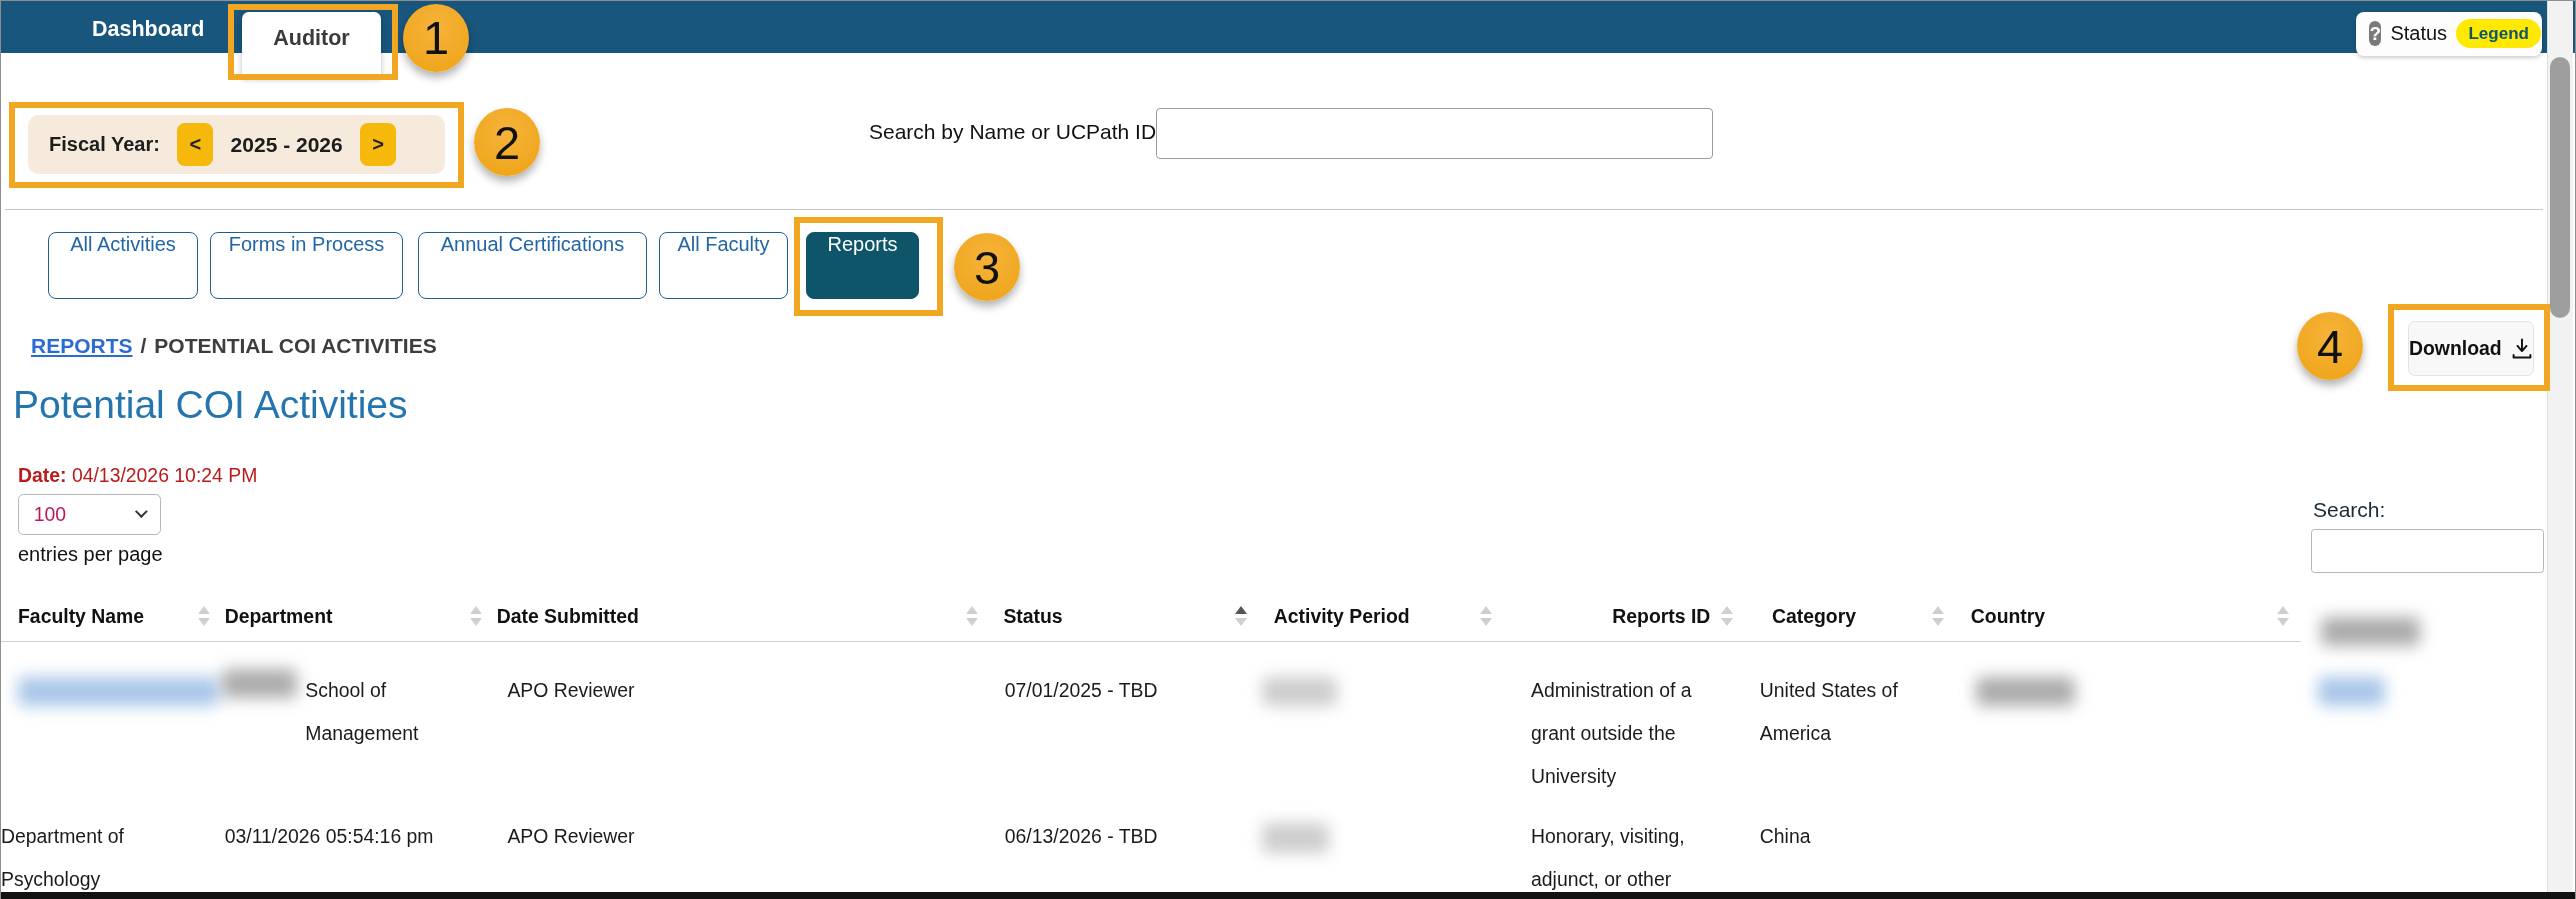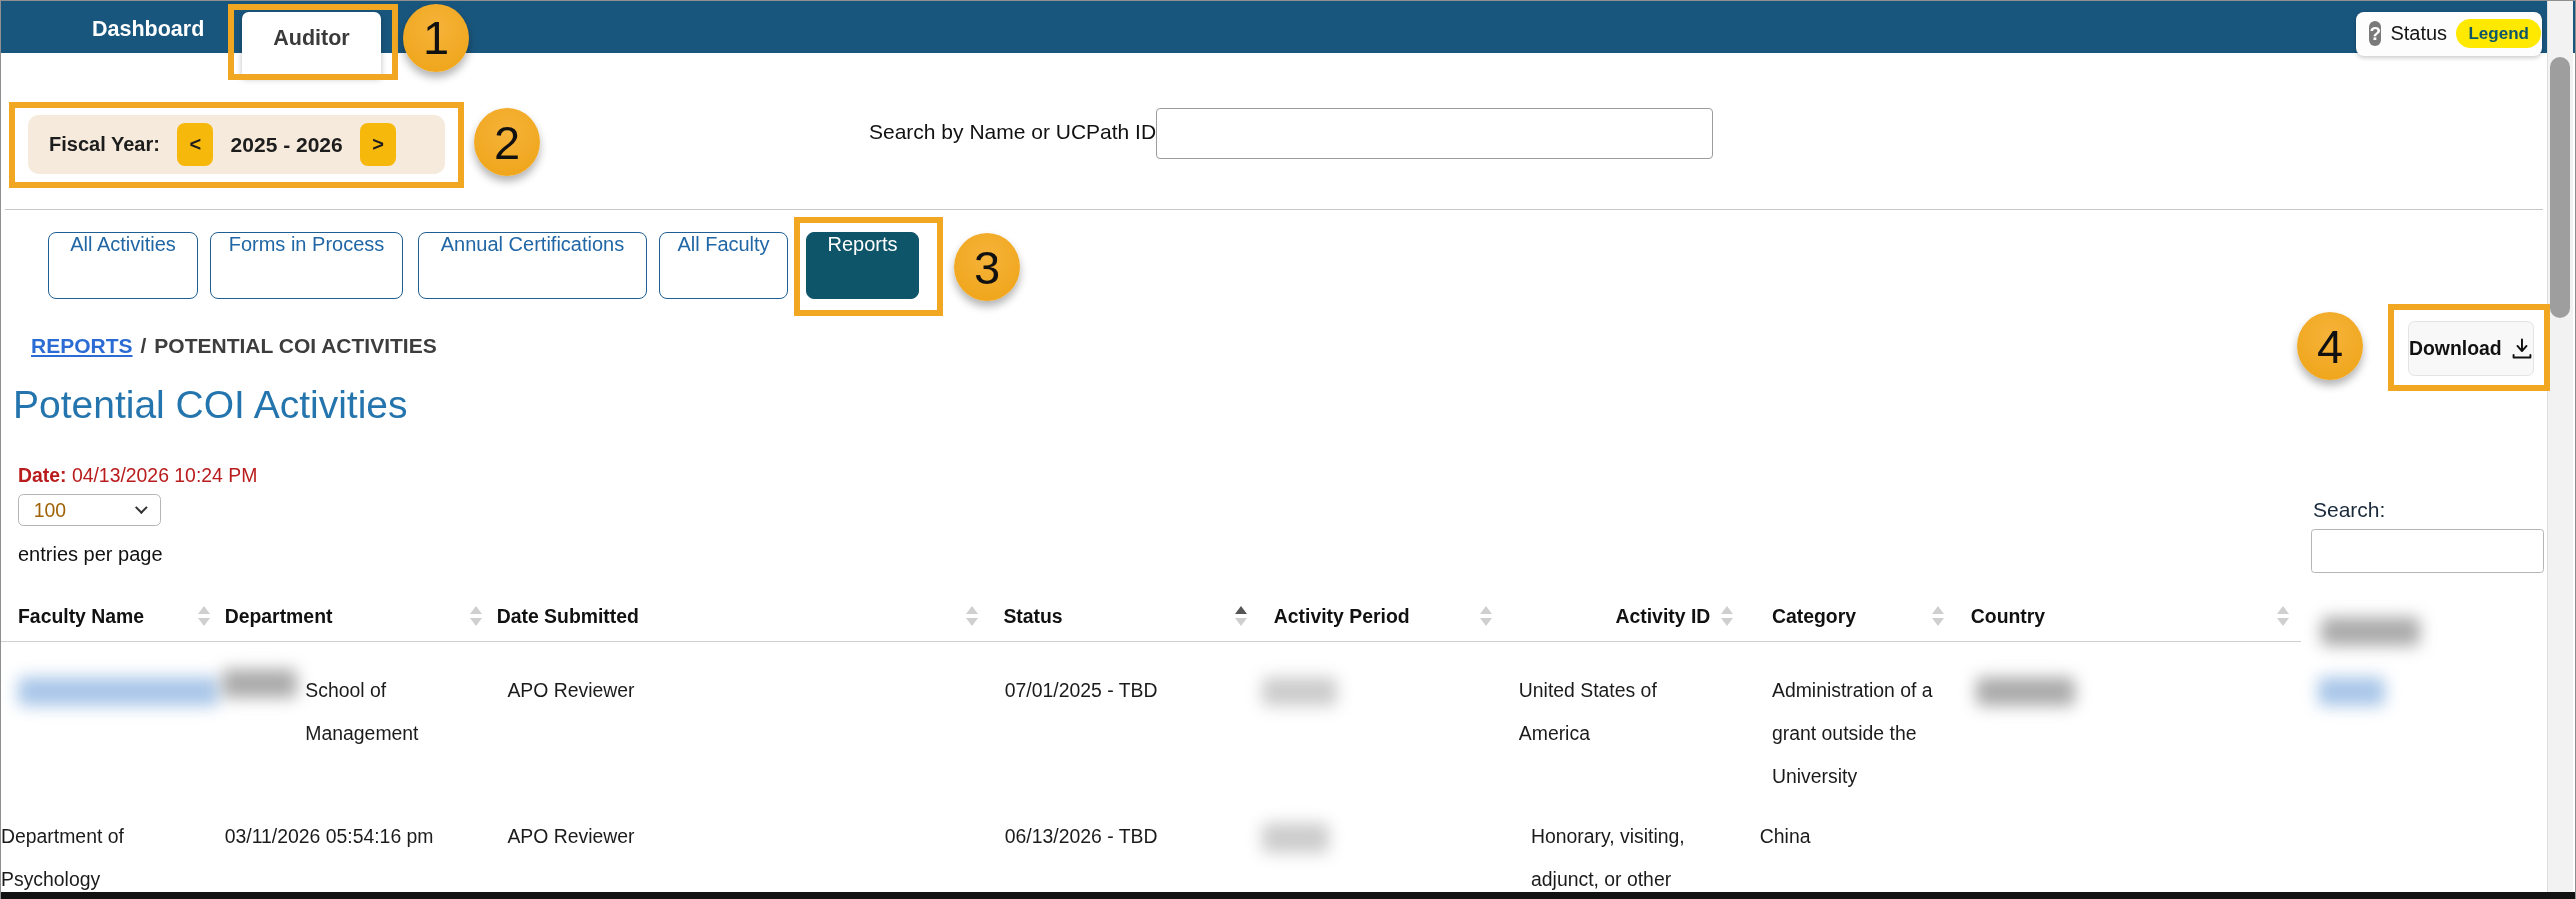--- a/index.html
+++ b/index.html
@@ -56,22 +56,22 @@
   .crumb-link{color:#2b6bd4;text-decoration:underline;cursor:pointer;}
   .dl-btn{position:absolute;left:2407px;top:320px;width:126px;height:55px;background:#f8f8f8;border:0.7px solid #e3e3e3;
     border-radius:6.7px;display:flex;align-items:center;justify-content:center;gap:9.4px;font-size:19.4px;font-weight:bold;
     color:#111;cursor:pointer;}
 
   .page-title{position:absolute;left:12px;top:382px;font-size:39px;color:#2474ad;}
   .date-line{position:absolute;left:17px;top:463px;font-size:19.4px;color:#b91c1c;}
   .date-line b{font-weight:bold;}
 
   
-  .size-select{position:absolute;left:17px;top:493px;width:143px;height:32px;border:0.7px solid #b5b5b5;border-radius:5.4px;
-    background:#fff;display:flex;align-items:center;justify-content:space-between;padding:0 14.8px;font-size:19.4px;color:#a16207;cursor:pointer;}
+  .size-select{position:absolute;left:17px;top:493px;width:143px;height:41px;border:0.7px solid #b5b5b5;border-radius:5.4px;
+    background:#fff;display:flex;align-items:center;justify-content:space-between;padding:0 14.8px;font-size:19.4px;color:#be185d;cursor:pointer;}
   .chev{width:8.7px;height:8.7px;border:solid #333;border-width:0 2px 2px 0;transform:rotate(45deg);margin-top:-5.4px;}
   .entries-label{position:absolute;left:17px;top:542px;font-size:20px;color:#111;}
   .tbl-search-label{position:absolute;left:2312px;top:497px;font-size:21px;color:#1a2a3a;}
   .tbl-search-input{position:absolute;left:2310px;top:528px;width:233px;height:44px;border:0.7px solid #b5b5b5;
     border-radius:3.4px;background:#fff;font-size:19.4px;padding:0 9.4px;}
 
   
   .grid{position:absolute;left:0;top:590px;width:2538px;display:grid;
     grid-template-columns:221px 272px 496px 269px 245px 241px 211px 345px 239px;}
   .hcell{height:51px;border-bottom:1.3px solid #cfcfcf;display:flex;align-items:center;justify-content:space-between;
@@ -211,21 +211,21 @@
         </span>
     </div>
     <div class="hcell pl22">
       <span>Activity Period</span>
       <span class="sort">
           <i class="up"></i>
           <i class="down"></i>
         </span>
     </div>
     <div class="hcell right">
-      <span>Activity ID</span>
+      <span>Reports ID</span>
       <span class="sort">
           <i class="up"></i>
           <i class="down"></i>
         </span>
     </div>
     <div class="hcell pl40">
       <span>Category</span>
       <span class="sort">
           <i class="up"></i>
           <i class="down"></i>
@@ -243,22 +243,22 @@
     <div class="cell pl25 r1"><span class="blur blue fac-link" style="width:201px;"></span></div>
     <div class="cell r1">
       <div class="dept-wrap">
           <span class="blur gray" style="width:87px;"></span>
         <span>School of Management</span>
         </div>
     </div>
     <div class="cell pl20 status r1">APO Reviewer</div>
     <div class="cell pl22 r1">07/01/2025 - TBD</div>
     <div class="cell pl4 r1"><span class="blur gray" style="width:75px;opacity:.45;"></span></div>
+    <div class="cell pl40 r1">Administration of a grant outside the University</div>
     <div class="cell pl22 r1">United States of America</div>
-    <div class="cell pl40 r1">Administration of a grant outside the University</div>
 
     <div class="cell pl30 r2"><span class="blur gray" style="width:99px;"></span></div>
     <div class="cell pl25 r2"><span class="blur blue fac-link" style="width:67px;"></span></div>
     <div class="cell r2">Department of Psychology</div>
     <div class="cell pl4 r2">03/11/2026 05:54:16 pm</div>
     <div class="cell pl20 status r2">APO Reviewer</div>
     <div class="cell pl22 r2">06/13/2026 - TBD</div>
     <div class="cell pl4 r2"><span class="blur gray" style="width:67px;opacity:.45;"></span></div>
     <div class="cell pl40 r2">Honorary, visiting, adjunct, or other institutional appointment (either compensated or uncompensated) at an institution</div>
     <div class="cell pl22 r2">China</div>

